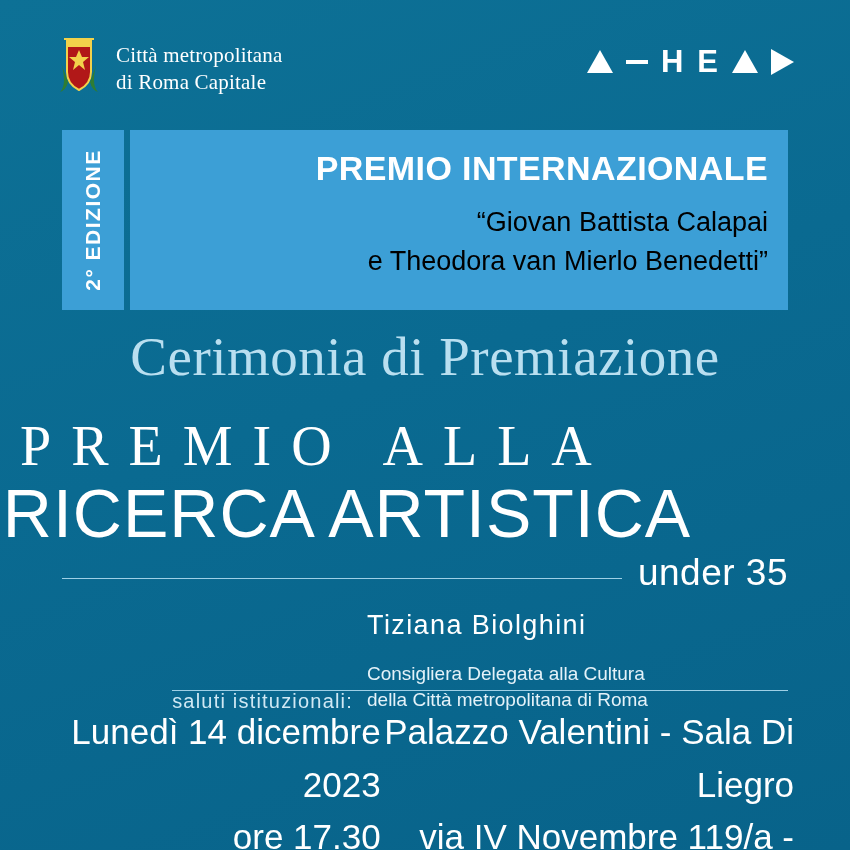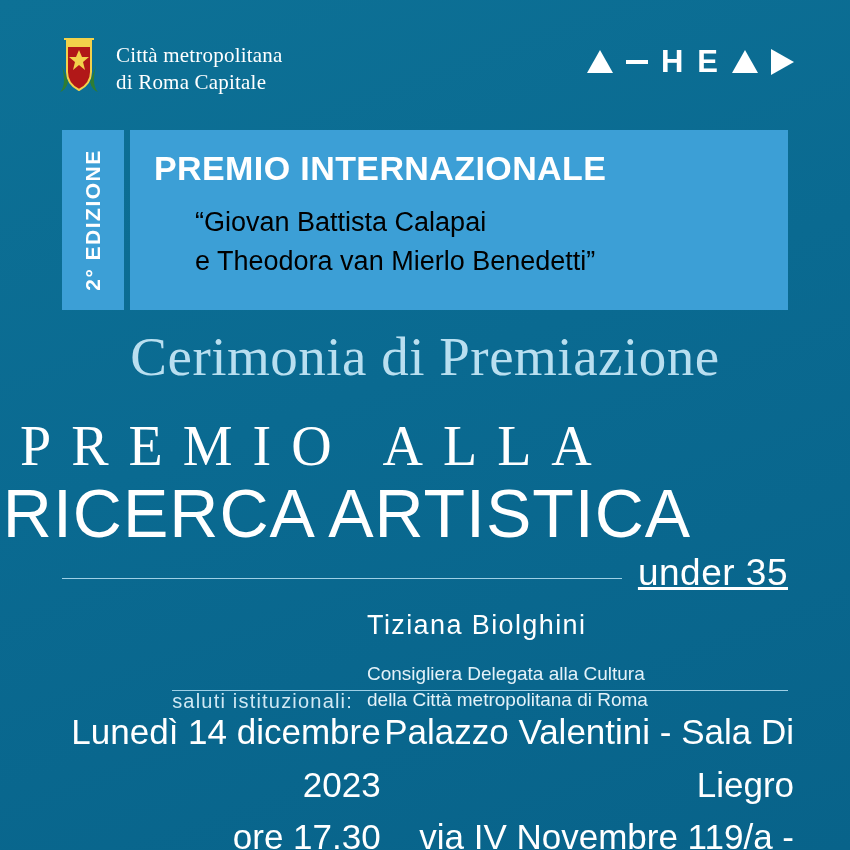--- a/index.html
+++ b/index.html
@@ -107,22 +107,23 @@
     white-space: nowrap;
     color: #ffffff;
     font-weight: bold;
     font-size: 21px;
     letter-spacing: 1.5px;
   }
   .banner-body {
     flex: 1;
     background: #3c9fd6;
     margin-left: 6px;
-    padding: 20px 8px 0 24px;
+    padding: 20px 20px 0 24px;
     box-sizing: border-box;
+    text-align: right;
   }
   .banner-title {
     color: #ffffff;
     font-size: 34px;
     font-weight: bold;
     letter-spacing: .4px;
     line-height: 1.1;
     margin-bottom: 16px;
   }
   .banner-sub {
@@ -173,21 +174,20 @@
     letter-spacing: 1px;
     line-height: 1.05;
   }
   .under {
     position: absolute;
     top: 552px;
     right: 62px;
     color: #ffffff;
     font-size: 37px;
     letter-spacing: .5px;
-    text-decoration: underline;
   }
   .rule-left {
     position: absolute;
     top: 578px;
     left: 62px;
     width: 560px;
     height: 1px;
     background: #9fd0e6;
   }
 

